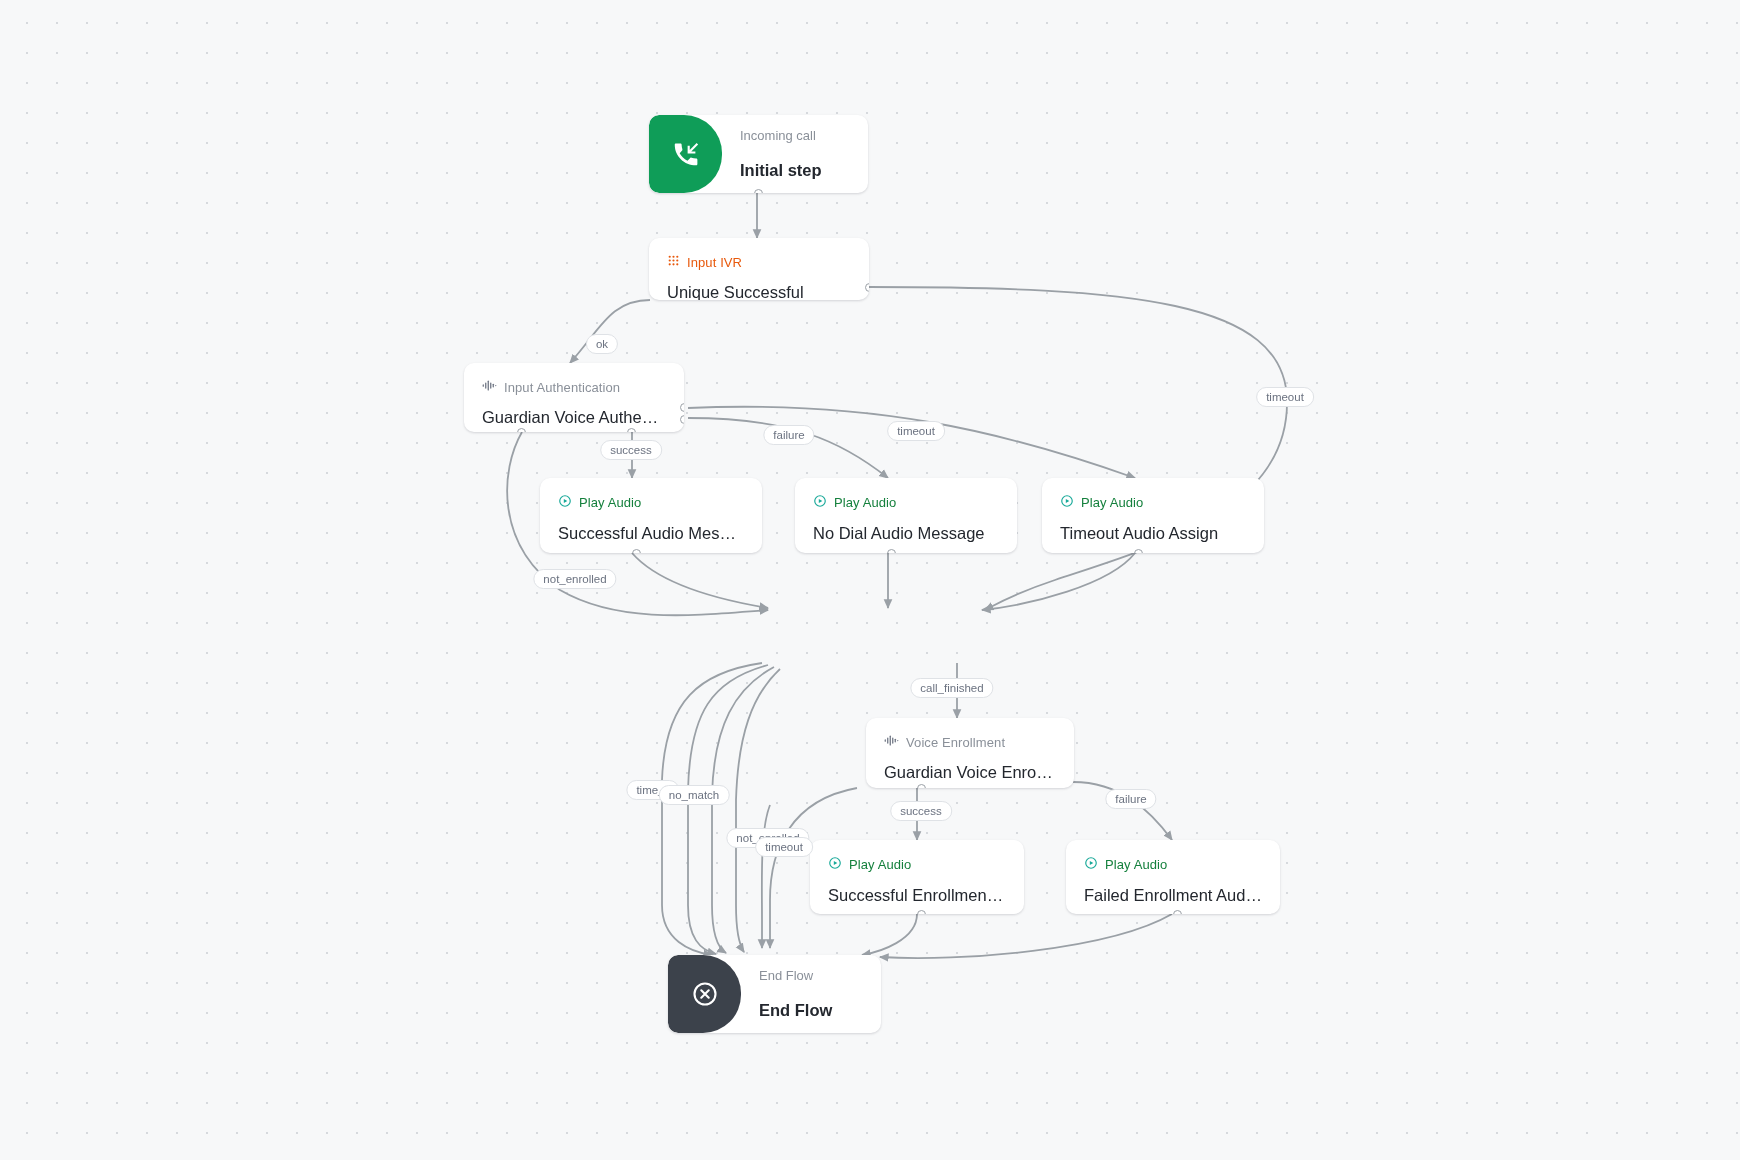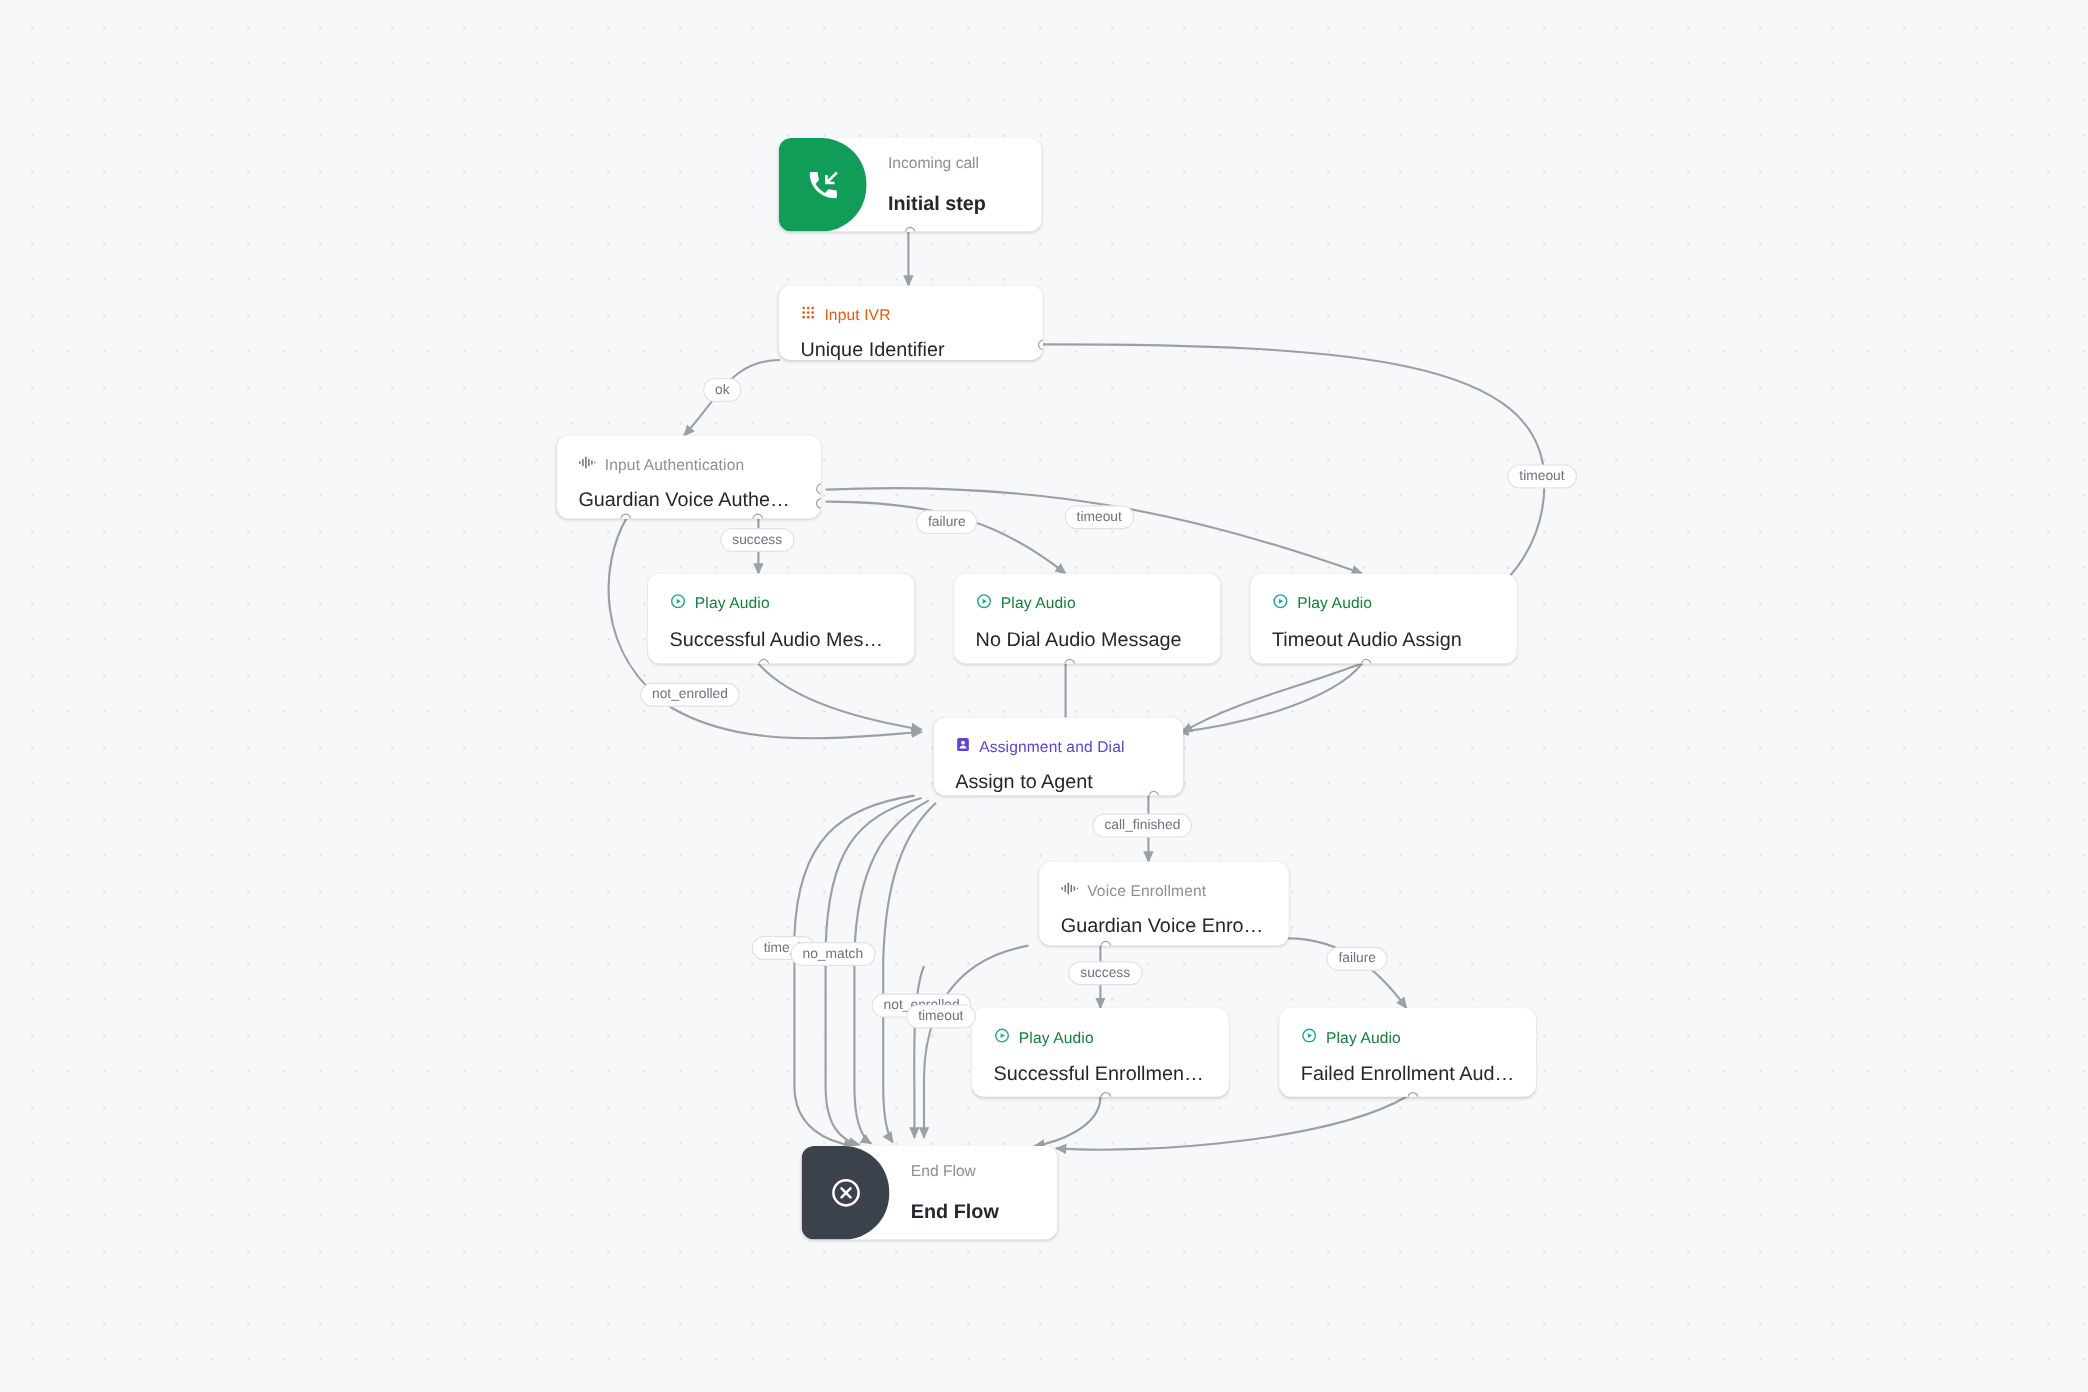--- a/index.html
+++ b/index.html
@@ -183,21 +183,21 @@
             <circle cx="5" cy="12" r="2"></circle>
               <circle cx="12" cy="12" r="2"></circle>
               <circle cx="19" cy="12" r="2"></circle>
             <circle cx="5" cy="19" r="2"></circle>
               <circle cx="12" cy="19" r="2"></circle>
               <circle cx="19" cy="19" r="2"></circle>
           </svg>
         </span>
         <span>Input IVR</span>
       </div>
-      <div class="node-title">Unique Identifier</div>
+      <div class="node-title">Unique Successful</div>
     </div>
 
     <div class="port" style="right:-5px; top:45px;"></div>
   </div>
 
   <div class="node" style="left:464px; top:363px; width:220px; height:69px;">
     <div class="node-inner">
       <div class="node-kind k-voice">
         <span>
           <svg width="15" height="13" viewBox="0 0 24 20" fill="#6b7280">
@@ -260,37 +260,20 @@
             <path d="M10 8.5 16 12 10 15.5 z" fill="#18a999" stroke="none"></path>
           </svg>
         </span>
         <span>Play Audio</span>
       </div>
       <div class="node-title">Timeout Audio Assign</div>
     </div>
     <div class="port" style="left:92px; bottom:-5px;"></div>
   </div>
 
-  <div class="node" style="left:778px; top:598px; width:208px; height:65px;">
-    <div class="node-inner">
-      <div class="node-kind k-assign">
-        <span>
-          <svg width="13" height="13" viewBox="0 0 24 24" fill="#5b45d6">
-            <rect x="3" y="2" width="18" height="20" rx="3"></rect>
-            <circle cx="12" cy="9" r="3" fill="#ffffff"></circle>
-            <path d="M6.5 18c0-3 2.7-4.6 5.5-4.6S17.5 15 17.5 18z" fill="#ffffff"></path>
-          </svg>
-        </span>
-        <span>Assignment and Dial</span>
-      </div>
-      <div class="node-title">Assign to Agent</div>
-    </div>
-    <div class="port" style="right:-5px; top:-5px;"></div>
-    <div class="port" style="left:179px; bottom:-5px;"></div>
-  </div>
 
   <div class="node" style="left:866px; top:718px; width:208px; height:70px;">
     <div class="node-inner">
       <div class="node-kind k-voice">
         <span>
           <svg width="15" height="13" viewBox="0 0 24 20" fill="#6b7280">
             <rect x="1" y="8" width="2" height="4" rx="1"></rect>
             <rect x="5" y="5" width="2" height="10" rx="1"></rect>
             <rect x="9" y="2" width="2" height="16" rx="1"></rect>
             <rect x="13" y="5" width="2" height="10" rx="1"></rect>
@@ -345,21 +328,21 @@
         <circle cx="12" cy="12" r="9"></circle>
         <path d="M8.8 8.8 15.2 15.2 M15.2 8.8 8.8 15.2" stroke-linecap="round"></path>
       </svg>
     </div>
     <div class="terminal-text">
       <div class="terminal-kind">End Flow</div>
       <div class="terminal-title">End Flow</div>
     </div>
   </div>
 
-  <div class="elabel" style="left:602px;  top:325px;">ok</div>
+  <div class="elabel" style="left:602px;  top:344px;">ok</div>
   <div class="elabel" style="left:1285px; top:397px;">timeout</div>
   <div class="elabel" style="left:631px;  top:450px;">success</div>
   <div class="elabel" style="left:789px;  top:435px;">failure</div>
   <div class="elabel" style="left:916px;  top:431px;">timeout</div>
   <div class="elabel" style="left:575px;  top:579px;">not_enrolled</div>
   <div class="elabel" style="left:952px;  top:688px;">call_finished</div>
   <div class="elabel" style="left:921px;  top:811px;">success</div>
   <div class="elabel" style="left:1131px; top:799px;">failure</div>
   <div class="elabel" style="left:653px;  top:790px;">time_li</div>
   <div class="elabel" style="left:694px;  top:795px;">no_match</div>

